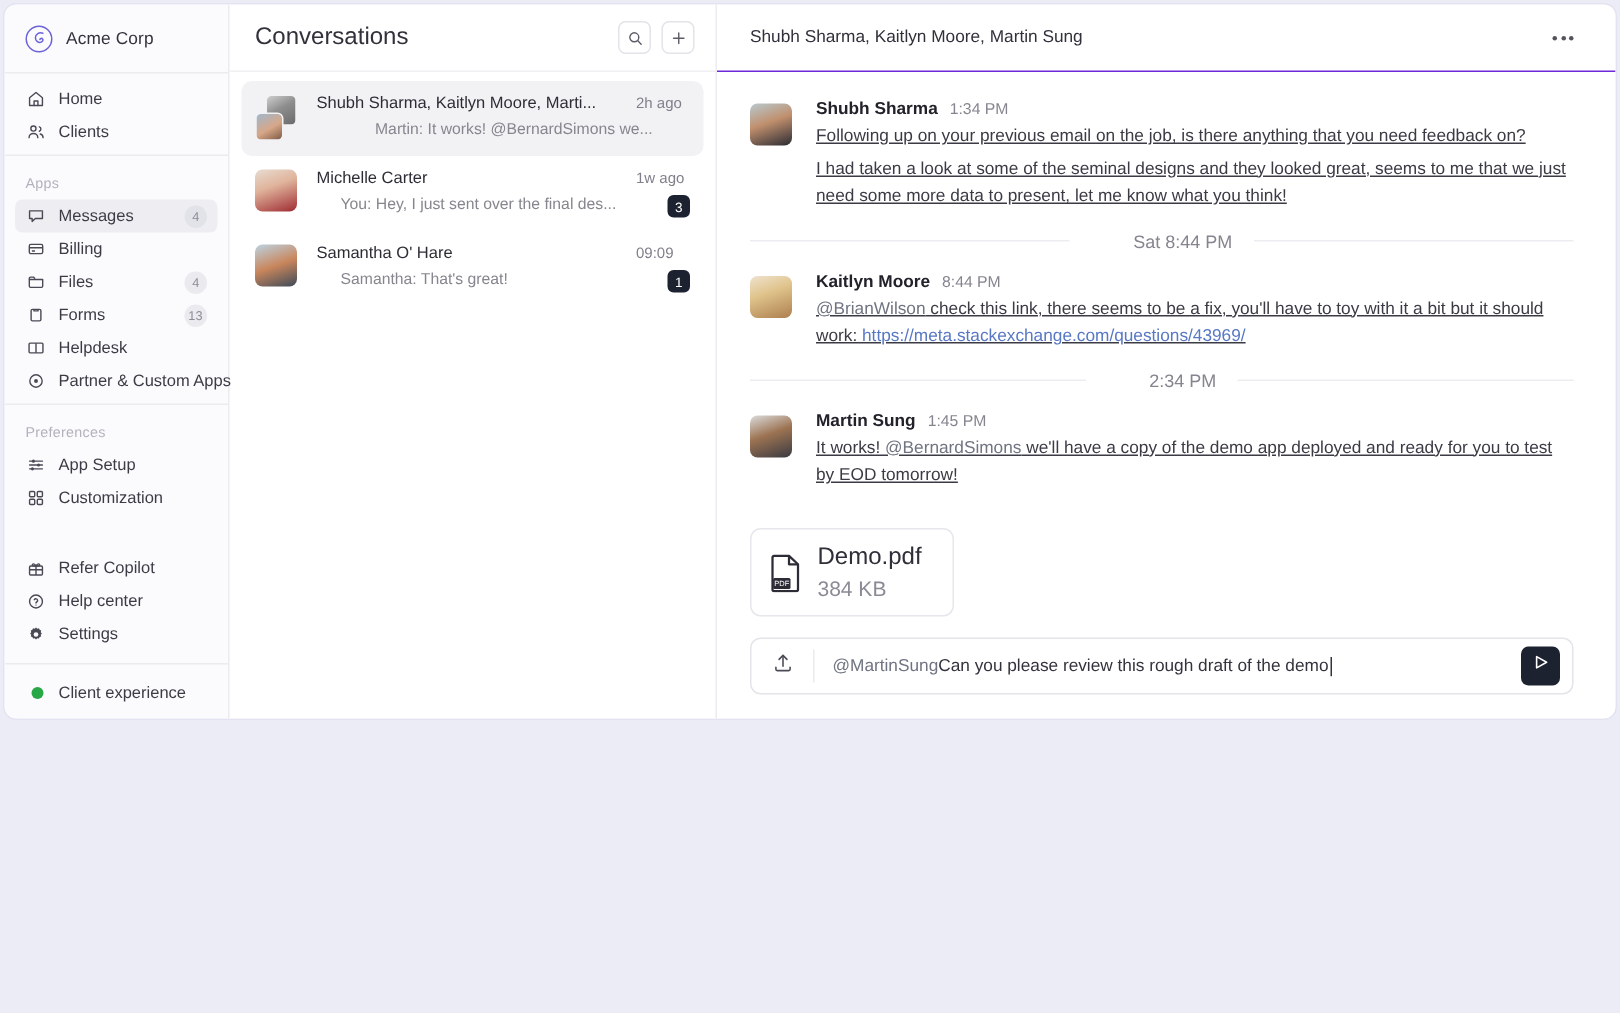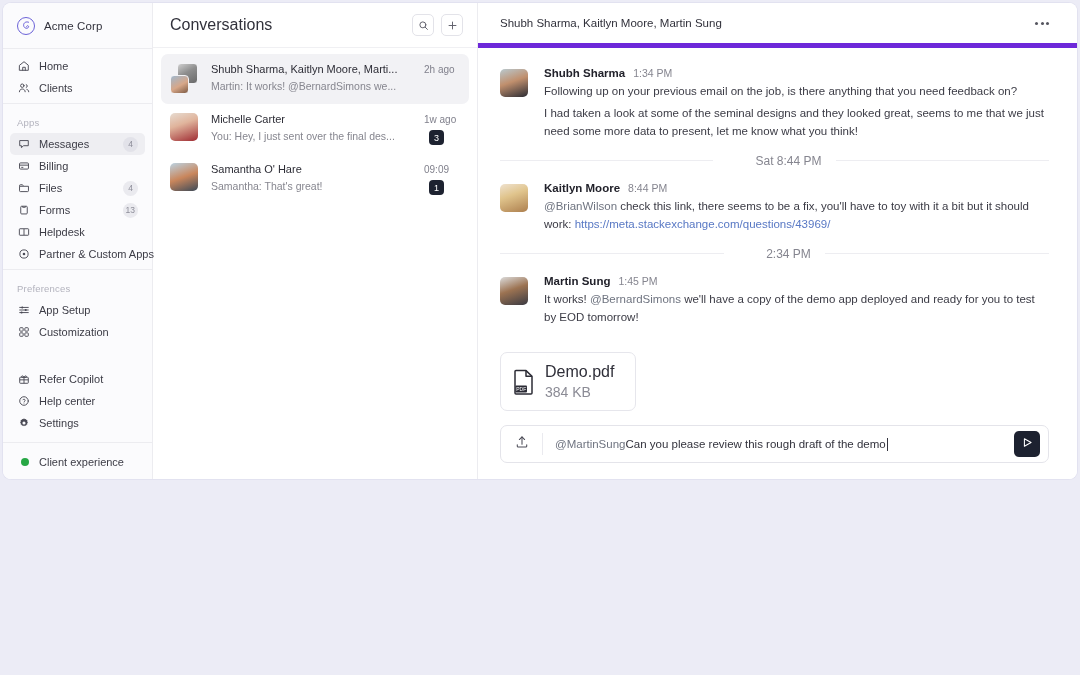--- a/index.html
+++ b/index.html
@@ -162,21 +162,21 @@
   .conv-name {
     font-size: 11px; color: #2d2d36;
     white-space: nowrap; overflow: hidden; text-overflow: ellipsis;
     flex: 1 1 auto; max-width: 205px;
   }
   .conv-time {
     font-size: 10px; color: #80808c; flex: 0 0 auto; margin-left: 8px;
     white-space: nowrap;
   }
   .conv-row2 {
-    display: flex; align-items: flex-start; margin-top: 5px;
+    display: flex; align-items: flex-start; margin-top: 5px; justify-content: flex-end;
   }
   .conv-prev {
     font-size: 10.5px; color: #86868f;
     white-space: nowrap; overflow: hidden; text-overflow: ellipsis;
     flex: 1 1 auto; max-width: 210px;
   }
   .unread {
     flex: 0 0 auto; margin-left: 8px;
     min-width: 15px; height: 15px;
     background: #1d2230;
@@ -185,21 +185,21 @@
     display: flex; align-items: center; justify-content: center;
     padding: 0 3px;
   }
 
   
   .chat { flex: 1 1 auto; display: flex; flex-direction: column; background: #fff; min-width: 0; }
   .chat-head {
     height: 45px;
     display: flex; align-items: center;
     padding: 0 28px 0 22px;
-    border-bottom: 5px solid #6d28d9;
+    border-bottom: 1px solid #6d28d9;
   }
   .chat-title { font-size: 11.5px; color: #31313b; flex: 1 1 auto; }
   .dots {
     cursor: pointer; color: #55555f;
     display: flex; align-items: center; gap: 2.5px;
   }
   .dots i { width: 3px; height: 3px; border-radius: 50%; background: #55555f; display:block; }
 
   .messages { flex: 1 1 auto; padding: 12px 28px 0 22px; overflow: hidden; }
   .msg { display: flex; gap: 16px; padding: 7px 0 4px 0; }
@@ -208,21 +208,21 @@
     border-radius: 5px; overflow: hidden;
     background-size: cover; background-position: center top;
     margin-top: 2px;
   }
   .msg-body { flex: 1 1 auto; min-width: 0; }
   .msg-head { display: flex; align-items: baseline; gap: 8px; }
   .msg-author { font-size: 11.5px; font-weight: bold; color: #22222b; }
   .msg-time { font-size: 10.5px; color: #85858f; }
   .msg-line {
     font-size: 11.5px; color: #3b3b45;
-    line-height: 18.5px; margin-top: 3px;
+    line-height: 18.5px; margin-top: 3px; text-decoration: underline;
   }
   .mention { color: #6f7480; }
   .link { color: #5878c4; }
 
   .divider {
     display: flex; align-items: center; gap: 14px;
     padding: 9px 0 7px 0;
   }
   .divider:before, .divider:after {
     content: ""; flex: 1 1 auto; height: 1px; background: #ededf1;

